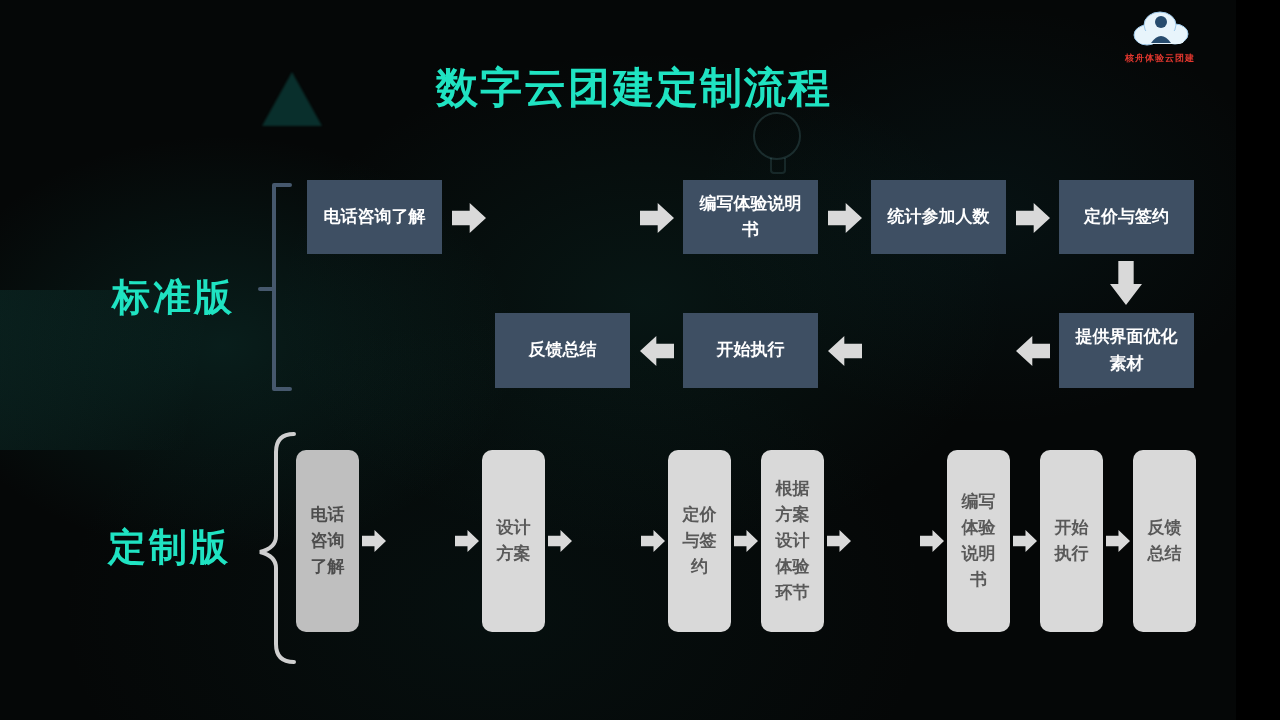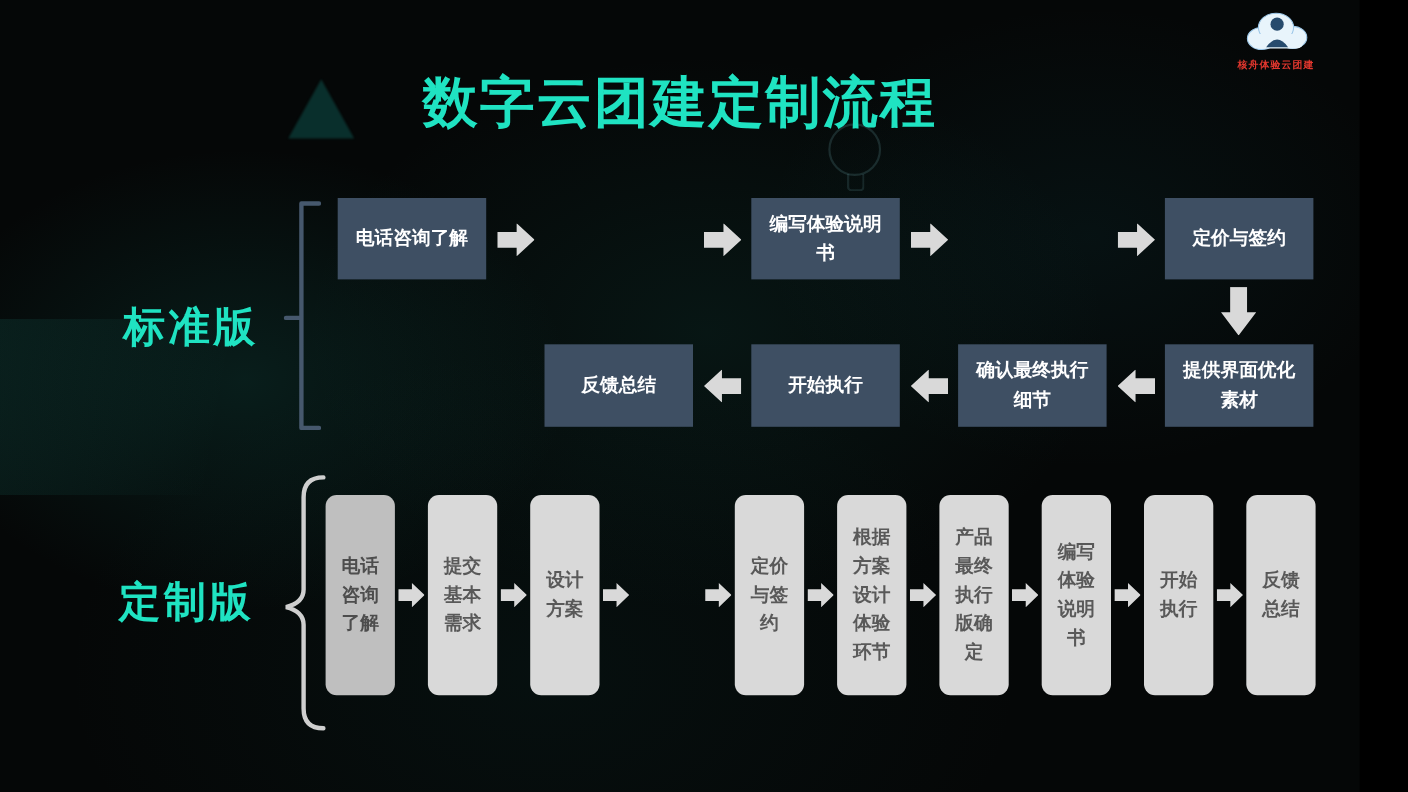--- a/index.html
+++ b/index.html
@@ -26,22 +26,22 @@
   }
   .bulb::after{
     content:"";position:absolute;left:15px;top:44px;width:12px;height:14px;
     border:2px solid rgba(120,190,195,0.15);border-top:none;border-radius:0 0 4px 4px;
   }
   .streak{
     left:0;top:290px;width:280px;height:160px;
     background:linear-gradient(100deg, rgba(40,200,180,0.10), transparent 70%);
   }
   .title{
-    position:absolute;left:0;top:60px;width:100%;margin:0;
-    text-align:center;font-size:50px;font-weight:bold;color:#1FE3C2;letter-spacing:2px;
+    position:absolute;left:16px;top:60px;width:100%;margin:0;
+    text-align:center;font-size:42px;font-weight:bold;color:#1FE3C2;letter-spacing:2px;
   }
   .logo{position:absolute;right:26px;top:6px;width:100px;text-align:center;}
   .logo-text{font-size:9px;font-weight:bold;color:#e2372e;letter-spacing:1px;margin-top:-2px;}
   .sec-label{
     position:absolute;font-size:38px;font-weight:bold;color:#1FE3C2;letter-spacing:3px;
   }
   .std-label{left:112px;top:272px;}
   .cus-label{left:108px;top:522px;text-align:center;}
   .bracket{position:absolute;}
   .std-bracket{left:256px;top:182px;}
@@ -97,51 +97,49 @@
 
   <svg class="bracket std-bracket" width="36" height="210" viewBox="0 0 36 210">
     <path d="M34 3 H18 V207 H34 M18 107 H4" fill="none" stroke="#46586d" stroke-width="4" stroke-linecap="round" stroke-linejoin="round"></path>
   </svg>
 
   <div class="sbox" style="left:307px">电话咨询了解</div>
   <div class="arrow arrow-r" style="left:452px"></div>
   <div class="arrow arrow-r" style="left:640px"></div>
   <div class="sbox" style="left:683px">编写体验说明书</div>
   <div class="arrow arrow-r" style="left:828px"></div>
+  <div class="sbox" style="left:871px">统计参加人数</div>
   <div class="arrow arrow-r" style="left:1016px"></div>
   <div class="sbox" style="left:1059px">定价与签约</div>
 
   <div class="arrow arrow-d"></div>
 
   <div class="sbox r2" style="left:1059px">提供界面优化素材</div>
   <div class="arrow arrow-l" style="left:1016px"></div>
-  <div class="sbox r2" style="left:871px">确认最终执行细节</div>
   <div class="arrow arrow-l" style="left:828px"></div>
   <div class="sbox r2" style="left:683px">开始执行</div>
   <div class="arrow arrow-l" style="left:640px"></div>
   <div class="sbox r2" style="left:495px">反馈总结</div>
 
   <div class="sec-label cus-label">定制版</div>
 
   <svg class="bracket cus-bracket" width="48" height="236" viewBox="0 0 48 236">
     <path d="M44 4 Q26 4 26 22 V106 Q26 118 10 122 Q26 126 26 138 V214 Q26 232 44 232" fill="none" stroke="#cfcfcf" stroke-width="4" stroke-linecap="round"></path>
   </svg>
 
   <div class="cbox first" style="left:296px">电话咨询了解</div>
   <div class="arrow arrow-s" style="left:362px"></div>
-  <div class="cbox" style="left:389px">提交基本需求</div>
   <div class="arrow arrow-s" style="left:455px"></div>
   <div class="cbox" style="left:482px">设计方案</div>
   <div class="arrow arrow-s" style="left:548px"></div>
   <div class="arrow arrow-s" style="left:641px"></div>
   <div class="cbox" style="left:668px">定价与签约</div>
   <div class="arrow arrow-s" style="left:734px"></div>
   <div class="cbox" style="left:761px">根据方案设计体验环节</div>
   <div class="arrow arrow-s" style="left:827px"></div>
-  <div class="cbox" style="left:854px">产品最终执行版确定</div>
   <div class="arrow arrow-s" style="left:920px"></div>
   <div class="cbox" style="left:947px">编写体验说明书</div>
   <div class="arrow arrow-s" style="left:1013px"></div>
   <div class="cbox" style="left:1040px">开始执行</div>
   <div class="arrow arrow-s" style="left:1106px"></div>
   <div class="cbox" style="left:1133px">反馈总结</div>
 
 </div>
 
 </body></html>

